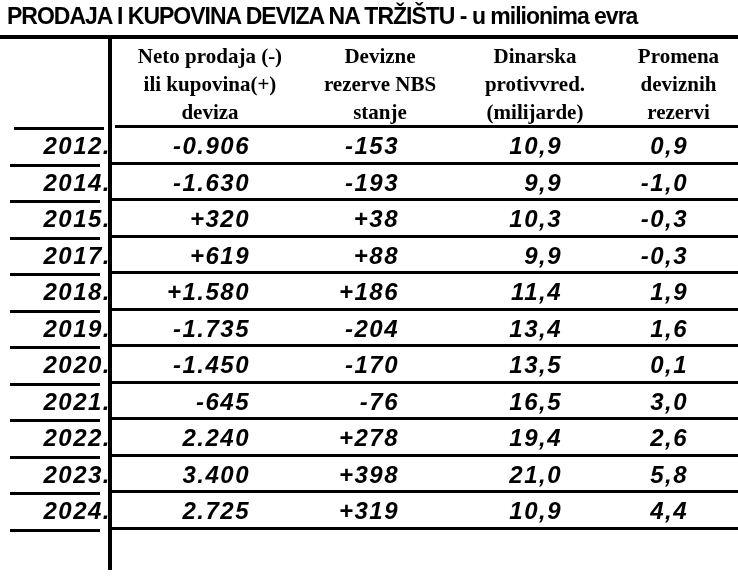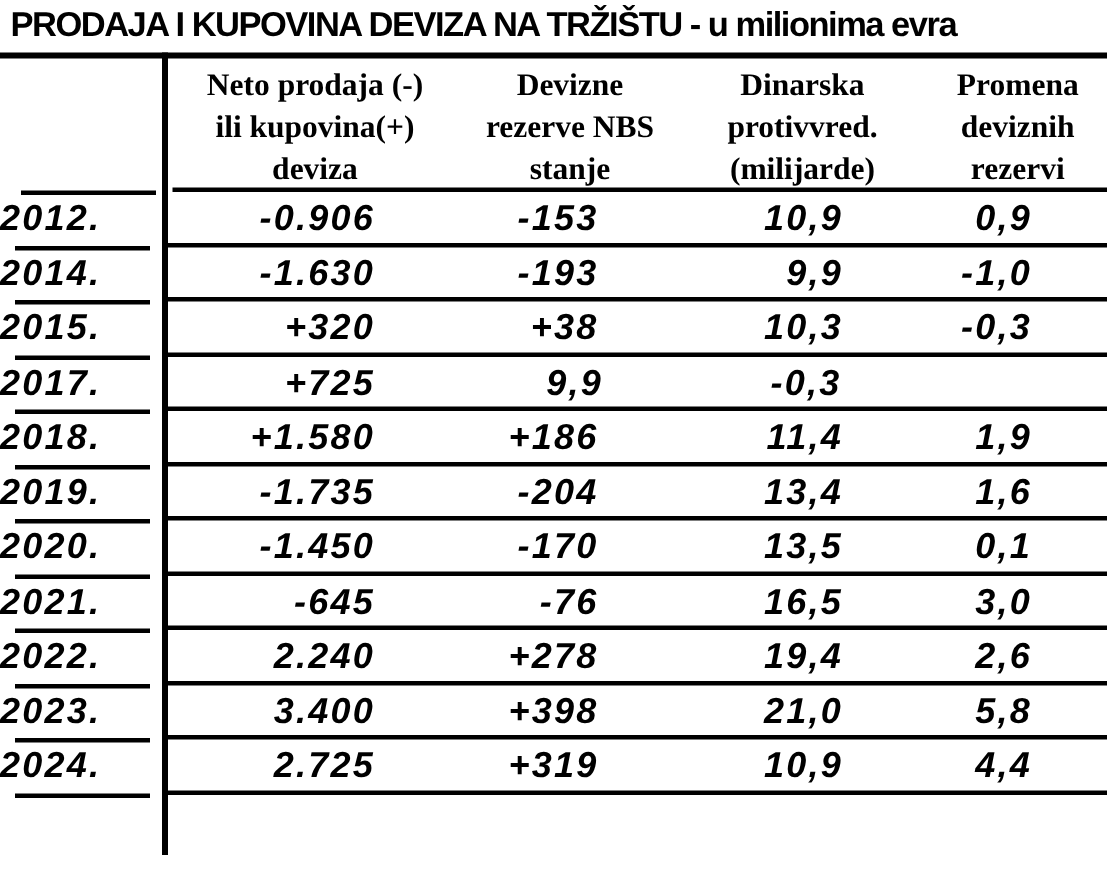--- a/index.html
+++ b/index.html
@@ -35,21 +35,21 @@
   }
   .row::after { content:""; position:absolute; left:111px; right:0; bottom:0; height:3px; background:#000; }
   .row::before { content:""; position:absolute; left:10px; width:90px; bottom:-2px; height:3px; background:#000; }
 
   .cell {
     font-family:"Liberation Sans", sans-serif;
     font-weight:bold; font-style:italic;
     font-size:24px; line-height:35px; letter-spacing:1.5px;
     white-space:nowrap;
   }
-  .year { text-align:left; }
+  .year { text-align:right; }
   .val  { text-align:right; }
   .v0 { padding-right:51px; }
   .v1 { padding-right:52px; }
   .v2 { padding-right:49px;font-style:italic; }
   .v3 { padding-right:50px;text-align:right; }
   .val.dash { text-align:center; padding-right:40px; }
 </style>
 </head>
 <body>
 
@@ -94,21 +94,22 @@
     <div class="cell year">2015.</div>
     <div class="cell val v0">+320</div>
     <div class="cell val v1">+38</div>
     <div class="cell val v2">10,3</div>
     <div class="cell val v3">-0,3</div>
   </div>
 
 
   <div class="row">
     <div class="cell year">2017.</div>
-    <div class="cell val v0">+725</div>
+    <div class="cell val v0">+619</div>
+    <div class="cell val v1">+88</div>
     <div class="cell val v2">9,9</div>
     <div class="cell val v3">-0,3</div>
   </div>
 
   <div class="row">
     <div class="cell year">2018.</div>
     <div class="cell val v0">+1.580</div>
     <div class="cell val v1">+186</div>
     <div class="cell val v2">11,4</div>
     <div class="cell val v3">1,9</div>

